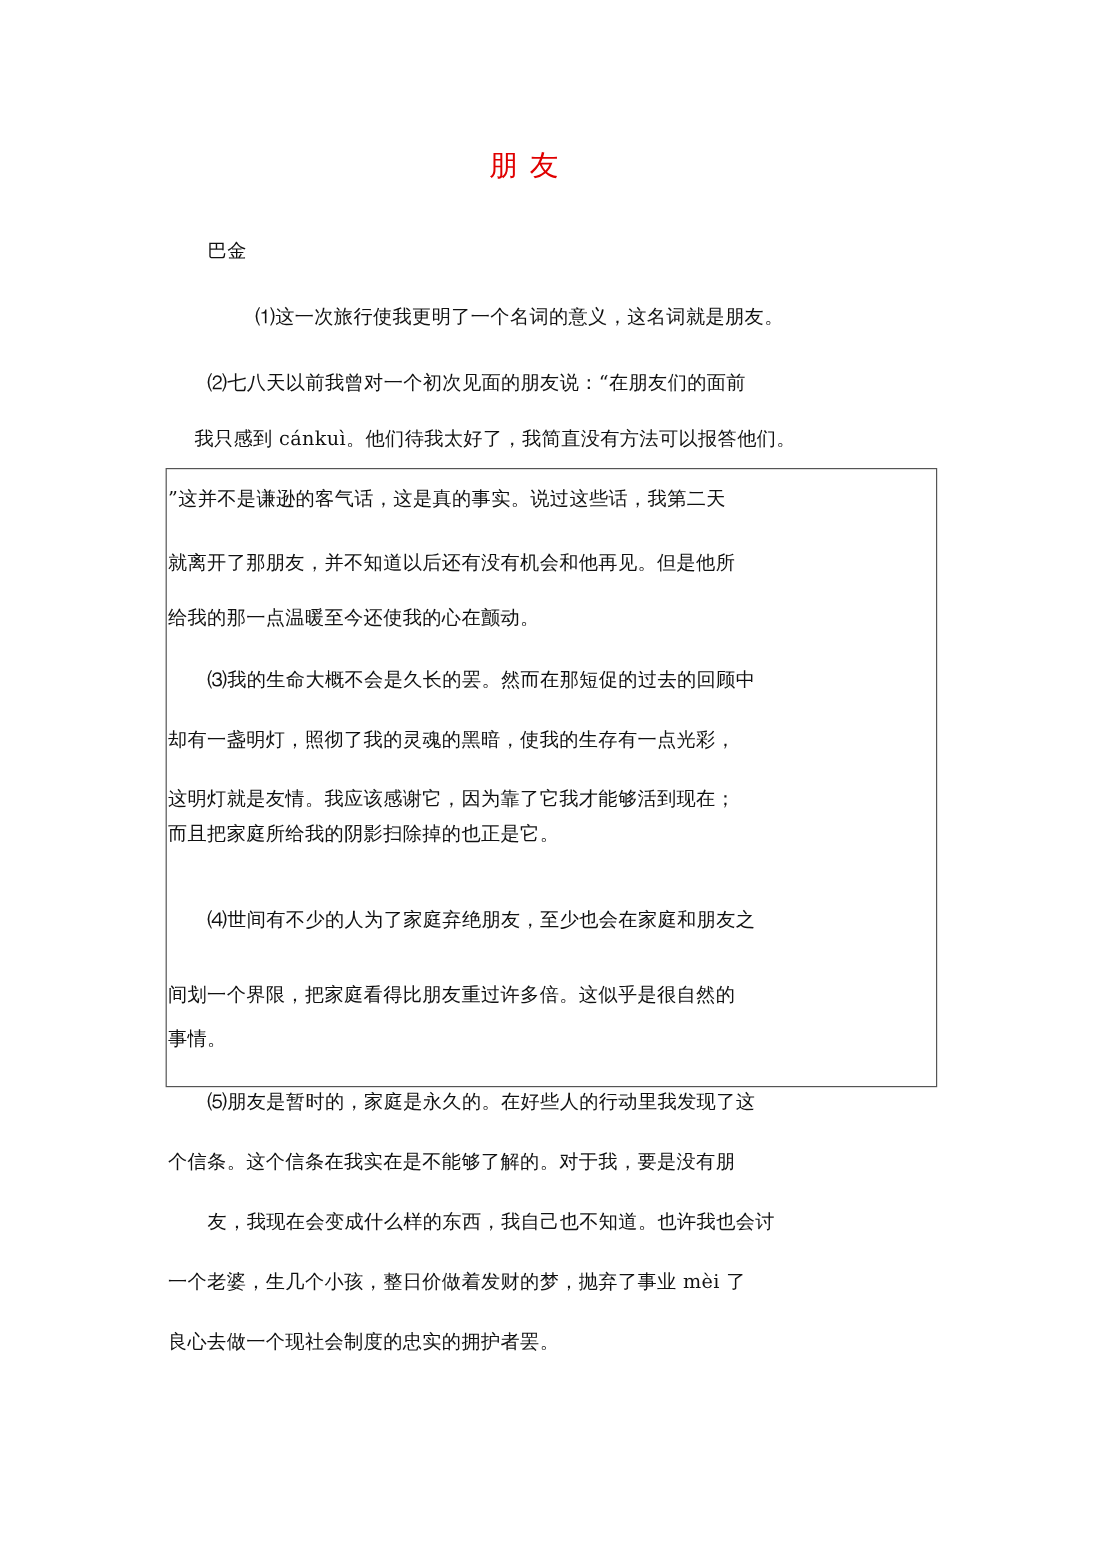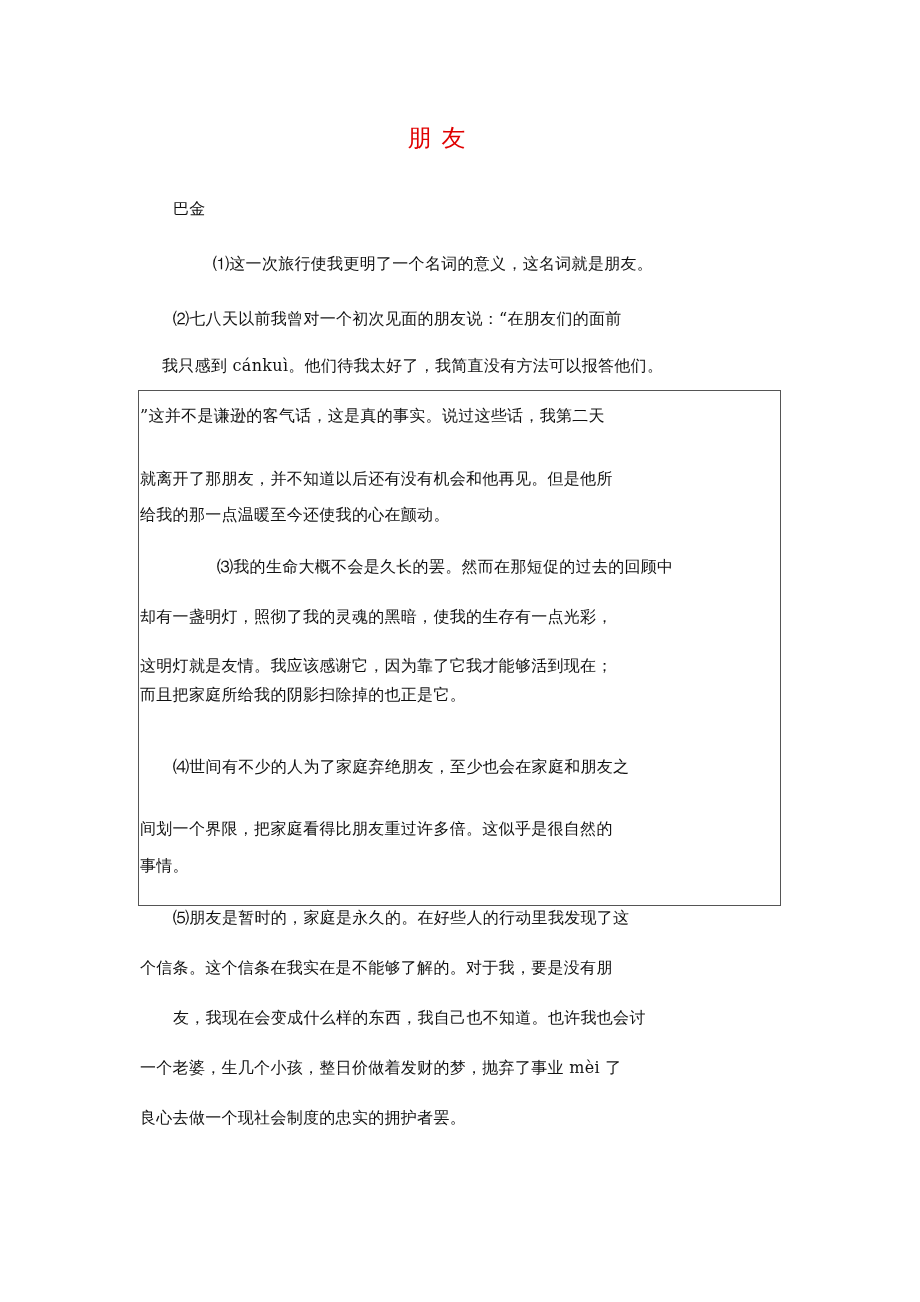--- a/index.html
+++ b/index.html
@@ -56,23 +56,23 @@
   <div class="title">朋友</div>
 
   <div class="box"></div>
 
   <div id="lines">
       <div class="line" style="left: 173px; top: 194px;">巴金</div>
       <div class="line" style="left: 173px; top: 249px; margin-left: 40px;">⑴这一次旅行使我更明了一个名词的意义，这名词就是朋友。</div>
       <div class="line" style="left: 173px; top: 304px;">⑵七八天以前我曾对一个初次见面的朋友说：“在朋友们的面前</div>
       <div class="line" style="left: 140px; top: 351px; margin-left: 22px;">我只感到 cánkuì。他们待我太好了，我简直没有方法可以报答他们。</div>
       <div class="line" style="left: 140px; top: 401px;">”这并不是谦逊的客气话，这是真的事实。说过这些话，我第二天</div>
-      <div class="line" style="left: 140px; top: 464px;">就离开了那朋友，并不知道以后还有没有机会和他再见。但是他所</div>
+      <div class="line" style="left: 140px; top: 454px;">就离开了那朋友，并不知道以后还有没有机会和他再见。但是他所</div>
       <div class="line" style="left: 140px; top: 500px;">给我的那一点温暖至今还使我的心在颤动。</div>
-      <div class="line" style="left: 173px; top: 552px; margin-left: 44px;">⑶我的生命大概不会是久长的罢。然而在那短促的过去的回顾中</div>
+      <div class="line" style="left: 173px; top: 552px;">⑶我的生命大概不会是久长的罢。然而在那短促的过去的回顾中</div>
       <div class="line" style="left: 140px; top: 602px;">却有一盏明灯，照彻了我的灵魂的黑暗，使我的生存有一点光彩，</div>
       <div class="line" style="left: 140px; top: 651px;">这明灯就是友情。我应该感谢它，因为靠了它我才能够活到现在；</div>
       <div class="line" style="left: 140px; top: 680px;">而且把家庭所给我的阴影扫除掉的也正是它。</div>
       <div class="line" style="left: 173px; top: 752px;">⑷世间有不少的人为了家庭弃绝朋友，至少也会在家庭和朋友之</div>
       <div class="line" style="left: 140px; top: 802px; margin-top: 12px;">间划一个界限，把家庭看得比朋友重过许多倍。这似乎是很自然的</div>
       <div class="line" style="left: 140px; top: 851px;">事情。</div>
       <div class="line" style="left: 173px; top: 903px;">⑸朋友是暂时的，家庭是永久的。在好些人的行动里我发现了这</div>
       <div class="line" style="left: 140px; top: 953px;">个信条。这个信条在我实在是不能够了解的。对于我，要是没有朋</div>
       <div class="line" style="left: 140px; top: 1003px; margin-left: 33px;">友，我现在会变成什么样的东西，我自己也不知道。也许我也会讨</div>
       <div class="line" style="left: 140px; top: 1053px;">一个老婆，生几个小孩，整日价做着发财的梦，抛弃了事业 mèi 了</div>

